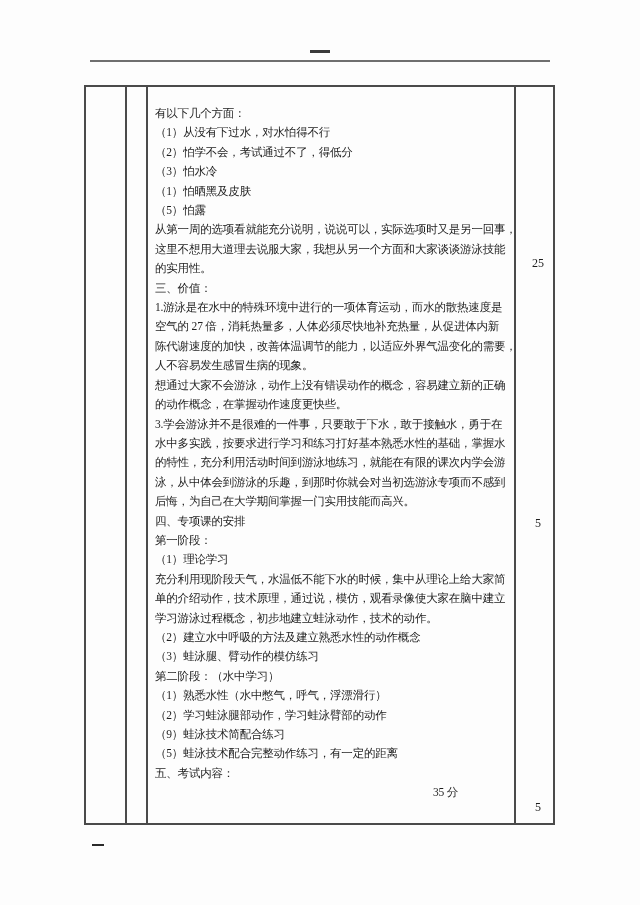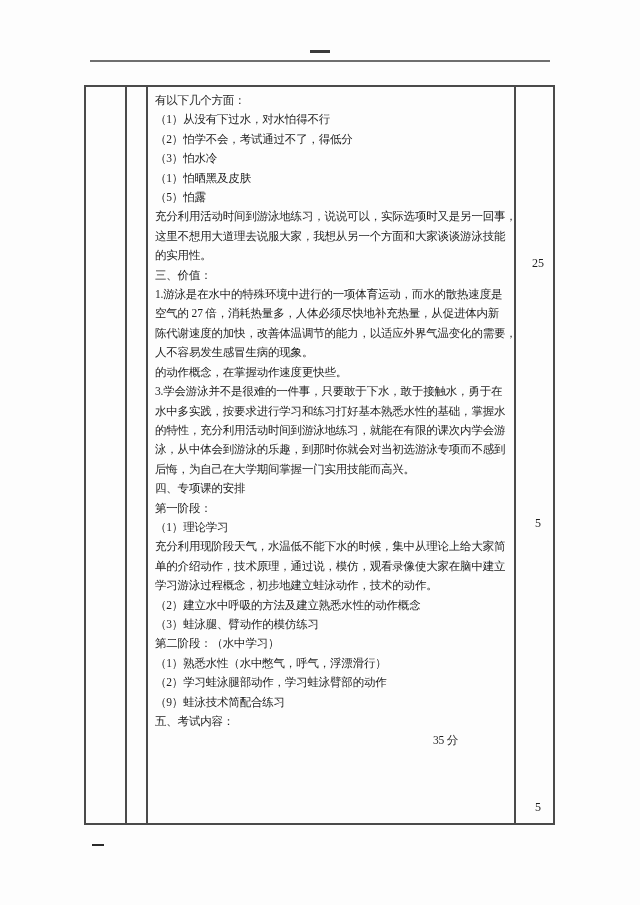--- a/index.html
+++ b/index.html
@@ -13,21 +13,21 @@
   
   .doc-table{position:absolute;left:84px;top:85px;width:471px;height:740px;
              border:2px solid #4a4a4a;box-sizing:border-box;overflow:hidden;background:transparent;}
   .vline{position:absolute;top:0;bottom:0;width:1.5px;background:#4a4a4a;}
   .v1{left:39px}.v2{left:60px}.v3{left:428px}
   .left-cell{position:absolute;top:0;bottom:0;}
   .lc1{left:0;width:39px;}
   .lc2{left:41px;width:19px;}
 
   .content-cell{position:absolute;left:62px;top:0;bottom:0;width:366px;
-                padding:4px 2px 0 7px;box-sizing:border-box;color:#1d1d1d;}
+                padding:17px 2px 0 7px;box-sizing:border-box;color:#1d1d1d;}
   .ln{line-height:19.4px;font-size:11.5px;letter-spacing:-0.2px;white-space:pre;}
   .exam{position:relative;}
   .exam .score{position:absolute;left:278px;top:0;text-align:right;}
 
   .score-cell{position:absolute;left:430px;right:0;top:0;bottom:0;color:#1d1d1d;padding-left:44px;}
   .score-num{position:absolute;left:0;width:100%;text-align:center;
              font-size:12px;line-height:14px;}
   .s0{top:169px}.s1{top:429px}.s2{top:713px}
 
   
@@ -48,46 +48,48 @@
     <div class="vline v2"></div>
     <div class="vline v3"></div>
 
     <div class="content-cell">
       <div class="ln">有以下几个方面：</div>
       <div class="ln">（1）从没有下过水，对水怕得不行</div>
       <div class="ln">（2）怕学不会，考试通过不了，得低分</div>
       <div class="ln">（3）怕水冷</div>
       <div class="ln">（1）怕晒黑及皮肤</div>
       <div class="ln">（5）怕露</div>
-      <div class="ln">充分利用活动时间到游泳地练习，说说可以，实际选项时又是另一回事，</div>
+      <div class="ln">从第一周的选项看就能充分说明，说说可以，实际选项时又是另一回事，</div>
       <div class="ln">这里不想用大道理去说服大家，我想从另一个方面和大家谈谈游泳技能</div>
       <div class="ln">的实用性。</div>
       <div class="ln">三、价值：</div>
       <div class="ln">1.游泳是在水中的特殊环境中进行的一项体育运动，而水的散热速度是</div>
       <div class="ln">空气的 27 倍，消耗热量多，人体必须尽快地补充热量，从促进体内新</div>
       <div class="ln">陈代谢速度的加快，改善体温调节的能力，以适应外界气温变化的需要，</div>
       <div class="ln">人不容易发生感冒生病的现象。</div>
+      <div class="ln">想通过大家不会游泳，动作上没有错误动作的概念，容易建立新的正确</div>
       <div class="ln">的动作概念，在掌握动作速度更快些。</div>
       <div class="ln">3.学会游泳并不是很难的一件事，只要敢于下水，敢于接触水，勇于在</div>
       <div class="ln">水中多实践，按要求进行学习和练习打好基本熟悉水性的基础，掌握水</div>
       <div class="ln">的特性，充分利用活动时间到游泳地练习，就能在有限的课次内学会游</div>
       <div class="ln">泳，从中体会到游泳的乐趣，到那时你就会对当初选游泳专项而不感到</div>
       <div class="ln">后悔，为自己在大学期间掌握一门实用技能而高兴。</div>
       <div class="ln">四、专项课的安排</div>
       <div class="ln">第一阶段：</div>
       <div class="ln">（1）理论学习</div>
       <div class="ln">充分利用现阶段天气，水温低不能下水的时候，集中从理论上给大家简</div>
       <div class="ln">单的介绍动作，技术原理，通过说，模仿，观看录像使大家在脑中建立</div>
       <div class="ln">学习游泳过程概念，初步地建立蛙泳动作，技术的动作。</div>
       <div class="ln">（2）建立水中呼吸的方法及建立熟悉水性的动作概念</div>
       <div class="ln">（3）蛙泳腿、臂动作的模仿练习</div>
       <div class="ln">第二阶段：（水中学习）</div>
       <div class="ln">（1）熟悉水性（水中憋气，呼气，浮漂滑行）</div>
       <div class="ln">（2）学习蛙泳腿部动作，学习蛙泳臂部的动作</div>
       <div class="ln">（9）蛙泳技术简配合练习</div>
+      <div class="ln">（5）蛙泳技术配合完整动作练习，有一定的距离</div>
       <div class="ln">五、考试内容：</div>
       <div class="ln exam">
         
         <span class="score">35 分</span>
       </div>
     </div>
 
     <div class="score-cell">
       <div class="score-num s0">25</div>
       <div class="score-num s1">5</div>

